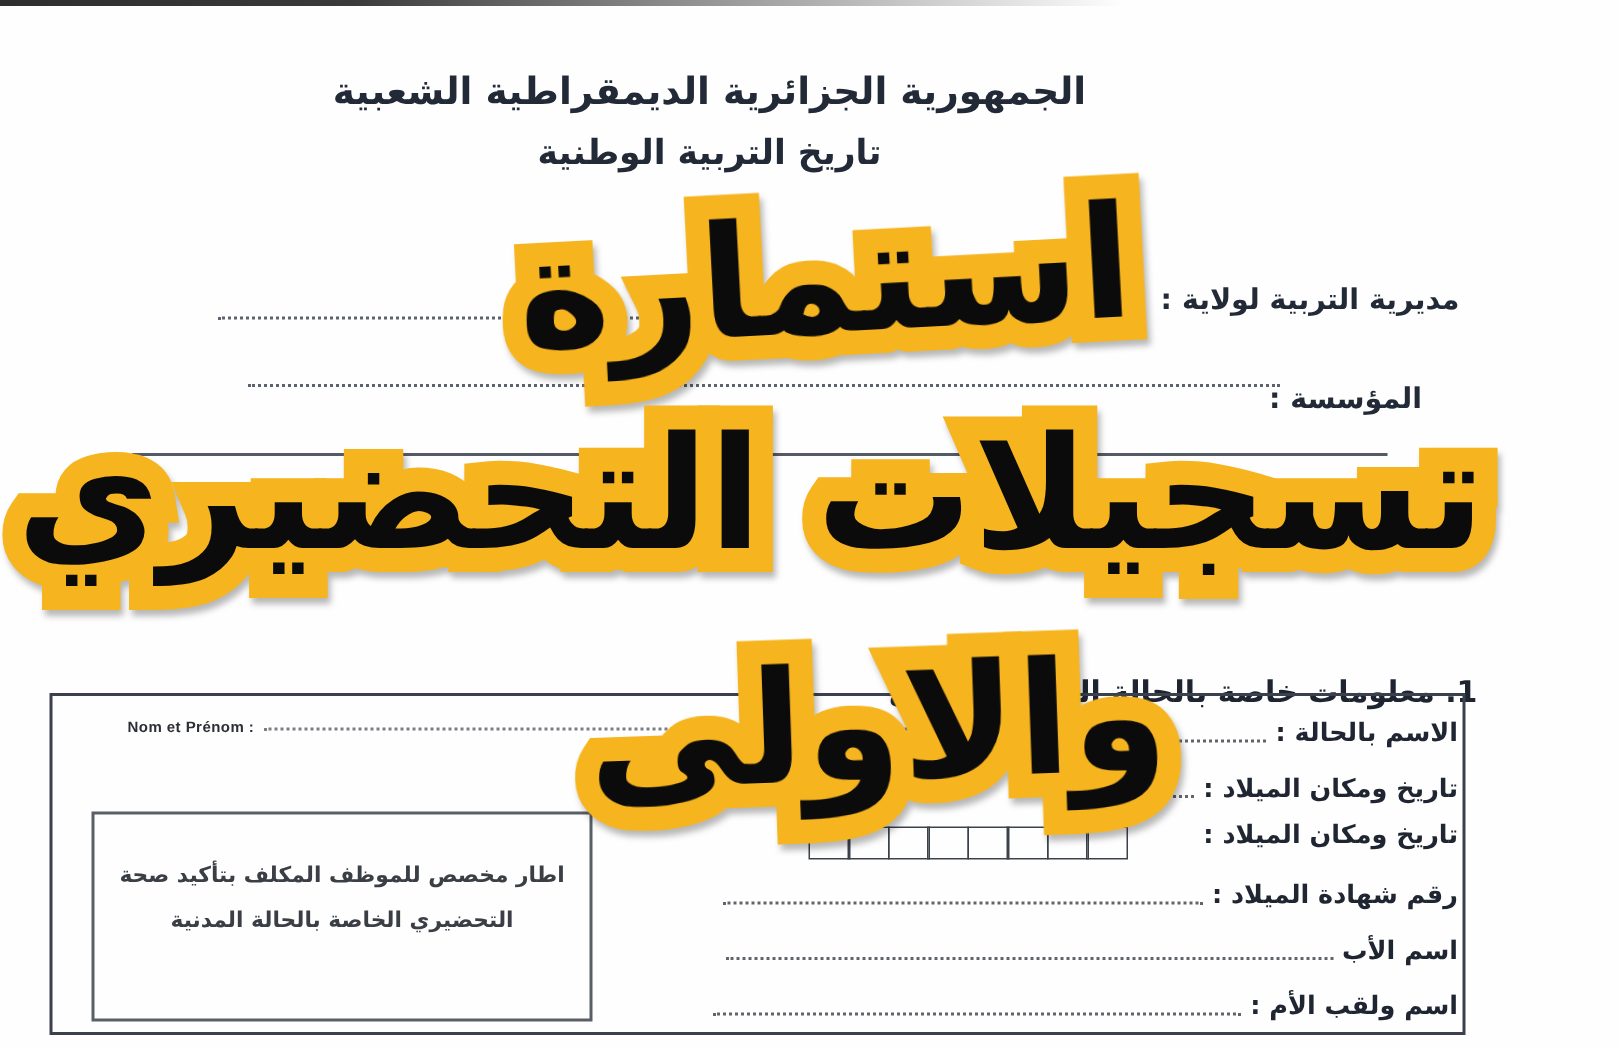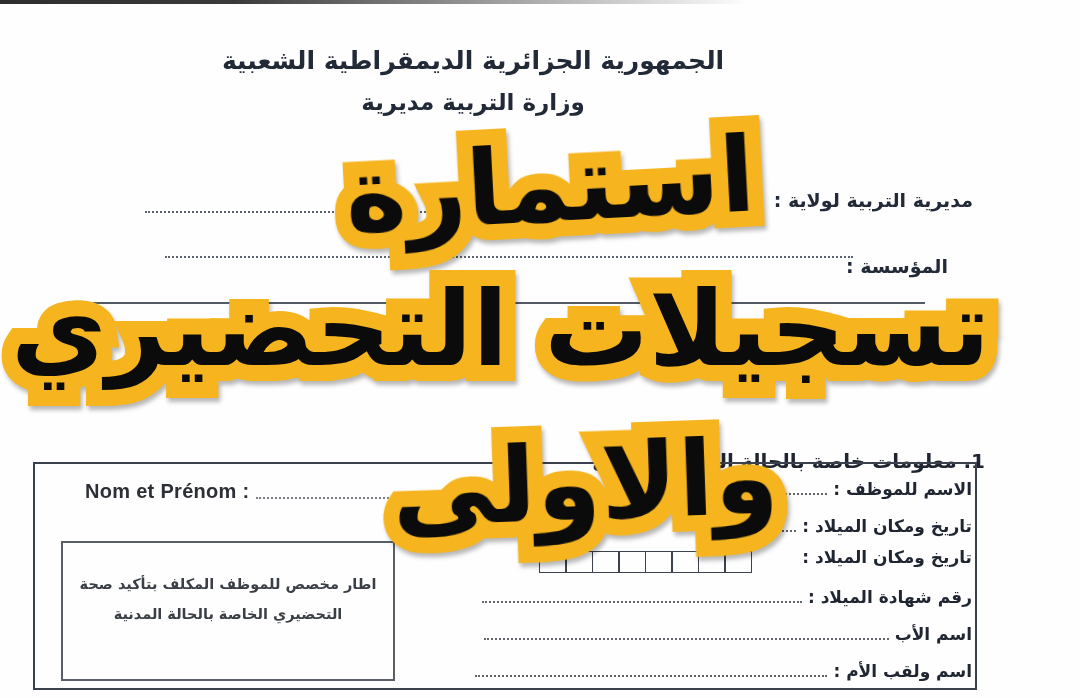--- a/index.html
+++ b/index.html
@@ -15,21 +15,21 @@
   .hdr .h1{font-size:25px;font-weight:bold;color:#222a38;letter-spacing:0;}
   .hdr .h2{font-size:23px;font-weight:bold;color:#222a38;margin-top:14px;}
   .toplabel{position:absolute;direction:rtl;font-weight:bold;font-size:19px;color:#222a38;white-space:nowrap;}
   .dotline{position:absolute;border-bottom:2px dotted #5d636c;height:0;}
   .hrule{position:absolute;left:88px;top:302px;width:837px;height:2px;background:#424955;opacity:.9;}
   .section-title{position:absolute;right:95px;top:421px;direction:rtl;font-weight:bold;
     font-size:20px;color:#1e2531;white-space:nowrap;margin-top:28px;}
   .bigbox{position:absolute;left:33px;top:462px;width:944px;height:228px;
     border:2px solid #3a414d;box-sizing:border-box;background:transparent;}
   .nomrow{position:absolute;left:85px;top:480px;width:556px;display:flex;align-items:flex-end;}
-  .nomrow .nomlabel{font-family:"Liberation Sans",sans-serif;font-size:20px;color:#2c2f36;
+  .nomrow .nomlabel{font-family:"Liberation Sans",sans-serif;font-size:10px;color:#2c2f36;
     font-weight:bold;letter-spacing:.3px;white-space:nowrap;}
   .nomrow .leader{flex:1;border-bottom:2px dotted #7a7e85;margin:0 4px 4px 6px;}
   .innerbox{position:absolute;left:61px;top:541px;width:334px;height:140px;
     border:2px solid #5a5f67;box-sizing:border-box;text-align:center;direction:rtl;
     padding-top:26px;}
   .innerbox .note{font-size:14.5px;font-weight:bold;color:#3a3e45;line-height:2.1;}
   .frow{position:absolute;display:flex;direction:rtl;align-items:flex-end;height:24px;}
   .flabel{white-space:nowrap;font-weight:bold;font-size:17px;color:#1f2632;}
   .frow .leader{flex:1;border-bottom:2px dotted #60646b;margin:0 6px 4px 4px;}
   .flabel-abs{position:absolute;direction:rtl;font-weight:bold;font-size:17px;color:#1f2632;white-space:nowrap;}
@@ -51,21 +51,21 @@
   .ol-3{left:385px;top:418px;width:400px;font-size:104px;transform:rotate(-2deg);}
 </style>
 </head>
 <body>
 
 <div class="page">
   <div class="scan-strip"></div>
 
   <div class="hdr">
     <div class="h1">الجمهورية الجزائرية الديمقراطية الشعبية</div>
-    <div class="h2">وزارة التربية مديرية</div>
+    <div class="h2">تاريخ التربية الوطنية</div>
   </div>
 
   <div class="toplabel" style="right:107px;top:189px;">مديرية التربية لولاية :</div>
   <div class="dotline" style="left:145px;top:211px;width:600px;"></div>
 
   <div class="toplabel" style="right:132px;top:255px;">المؤسسة :</div>
   <div class="dotline" style="left:165px;top:256px;width:688px;"></div>
 
   <div class="hrule"></div>
 
@@ -77,21 +77,21 @@
     <span class="nomlabel">Nom et Prénom :</span>
     <span class="leader"></span>
   </div>
 
   <div class="innerbox">
     <div class="note">اطار مخصص للموظف المكلف بتأكيد صحة</div>
     <div class="note">التحضيري الخاصة بالحالة المدنية</div>
   </div>
 
   <div class="frow" style="left:706px;width:266px;top:475px;">
-    <span class="flabel">الاسم للموظف :</span>
+    <span class="flabel">الاسم بالحالة :</span>
     <span class="leader"></span>
   </div>
 
   <div class="frow" style="left:731px;width:241px;top:512px;">
     <span class="flabel">تاريخ ومكان الميلاد :</span>
     <span class="leader"></span>
   </div>
 
   <div class="flabel-abs" style="right:108px;top:547px;">تاريخ ومكان الميلاد :</div>
   <div class="dateboxes">

